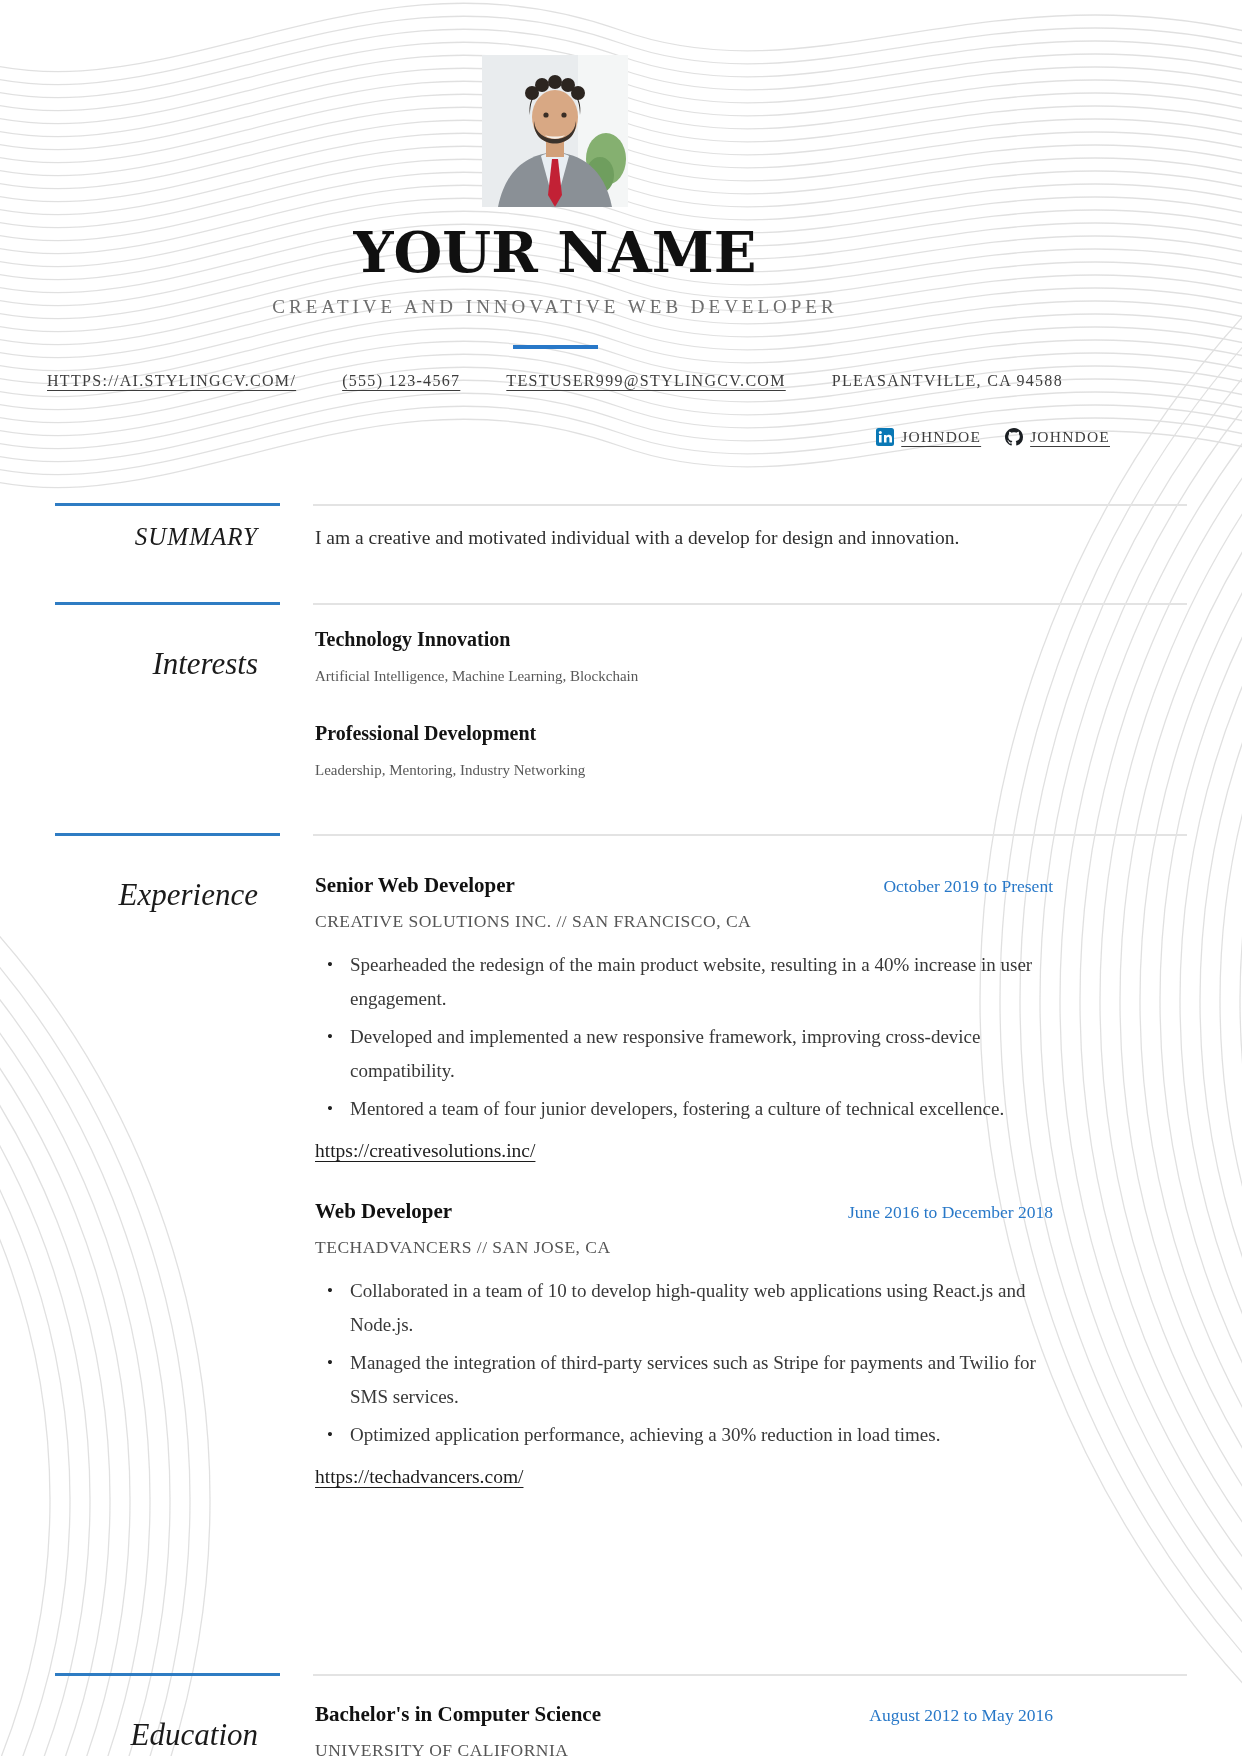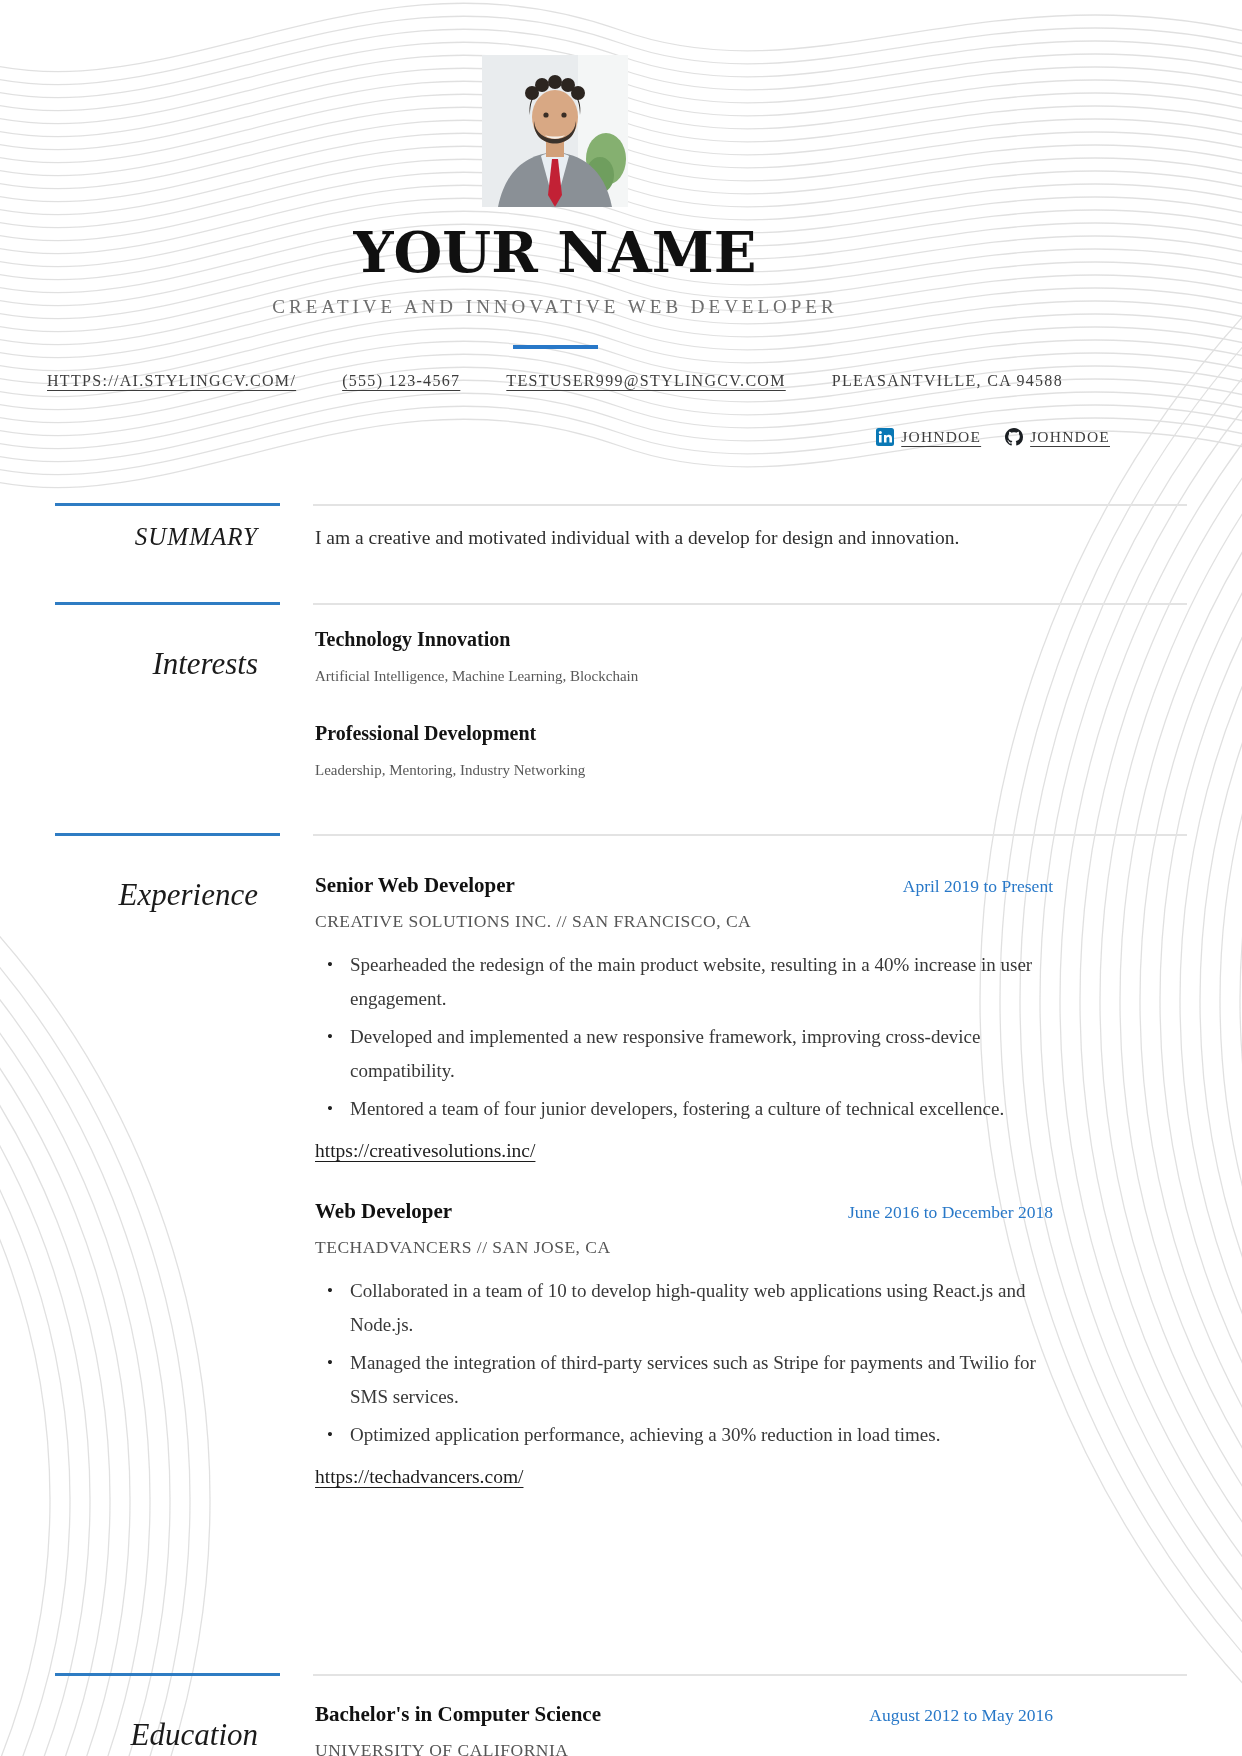--- a/index.html
+++ b/index.html
@@ -234,21 +234,21 @@
           <span class="blue"></span>
           <span class="gray"></span>
         </div>
       <div class="sec-body">
         <div class="sec-title big">Experience</div>
         <div class="jobs">
 
           <div class="job">
             <div class="job-top">
               <span class="job-role">Senior Web Developer</span>
-              <span class="job-dates">April 2019 to Present</span>
+              <span class="job-dates">October 2019 to Present</span>
             </div>
             <div class="job-company">CREATIVE SOLUTIONS INC. // SAN FRANCISCO, CA</div>
             <ul class="bullets">
               <li>Spearheaded the redesign of the main product website, resulting in a 40% increase in user engagement.</li>
               <li>Developed and implemented a new responsive framework, improving cross-device compatibility.</li>
               <li>Mentored a team of four junior developers, fostering a culture of technical excellence.</li>
             </ul>
             <a href="#" class="job-link">https://creativesolutions.inc/</a>
           </div>
 

